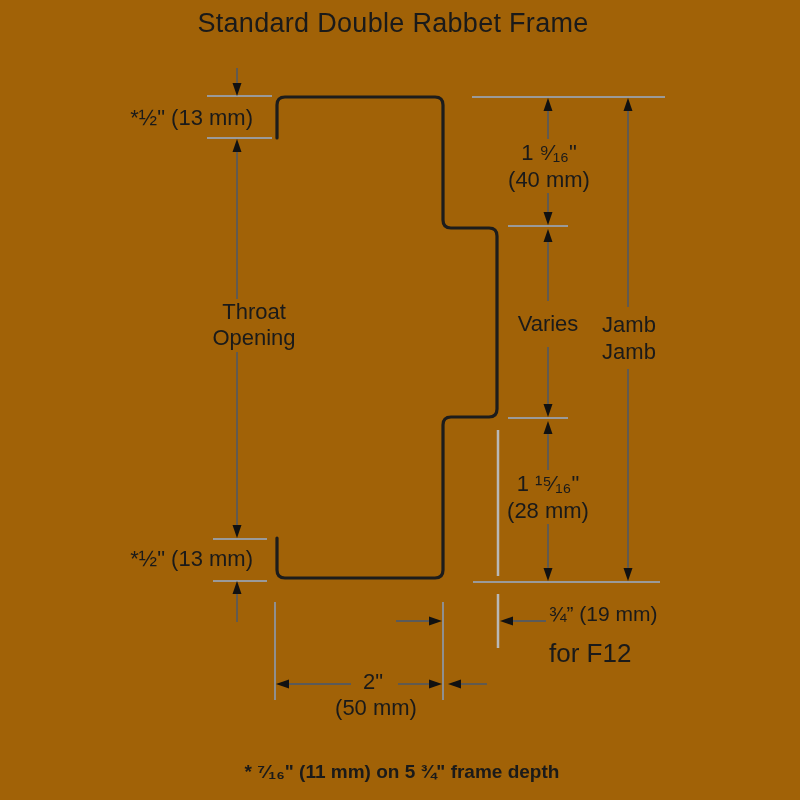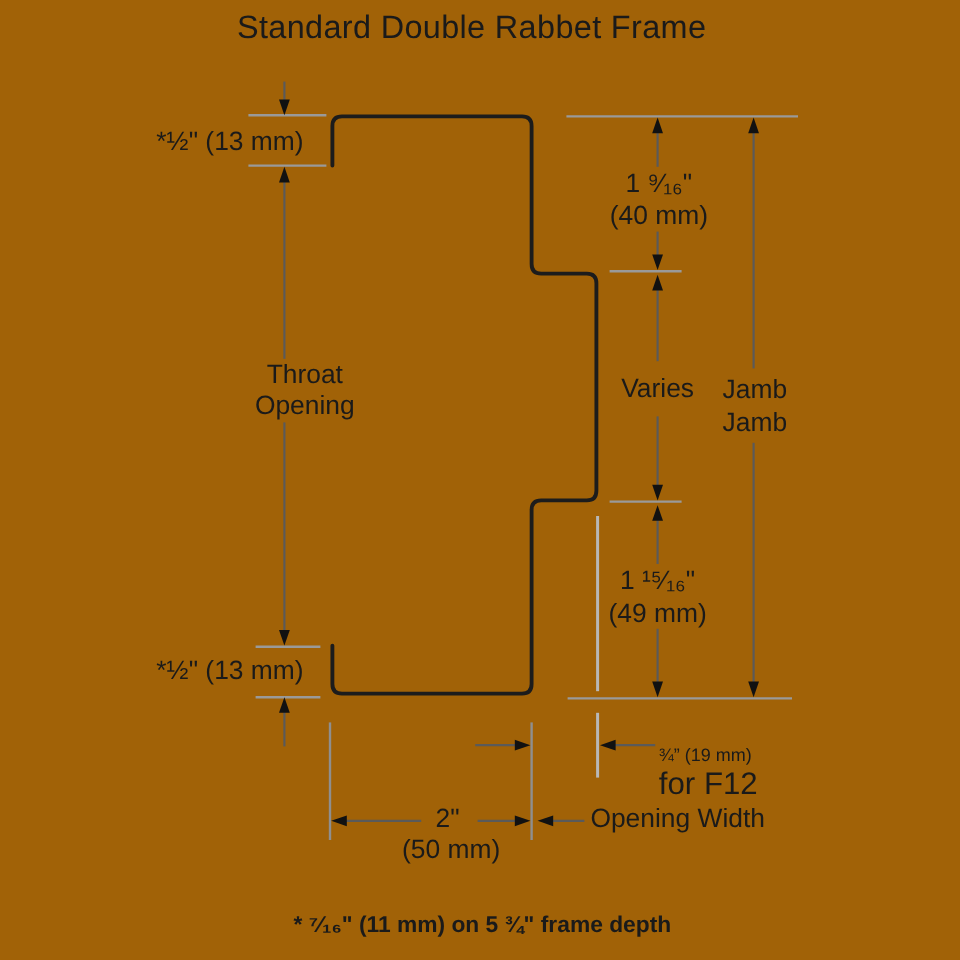--- a/index.html
+++ b/index.html
@@ -112,24 +112,23 @@
 
   <div class="lbl c" style="left:548px;top:324px;">Varies</div>
 
   <div class="lbl c dim2" style="left:629px;top:338px;">
     <span style="display:block">Jamb</span>
     <span style="display:block">Jamb</span>
   </div>
 
   <div class="lbl c dim2" style="left:548px;top:497px;">
     <span style="display:block">1 ¹⁵⁄₁₆"</span>
-    <span style="display:block">(49 mm)</span>
+    <span style="display:block">(28 mm)</span>
   </div>
 
-  <div class="lbl vc" style="left:549px;top:630px;font-size:15px;">¾” (19 mm)</div>
+  <div class="lbl vc" style="left:549px;top:614px;font-size:21px;">¾” (19 mm)</div>
   <div class="lbl vc" style="left:549px;top:653px;font-size:26px;">for F12</div>
 
   <div class="lbl c" style="left:373px;top:682px;">2"</div>
   <div class="lbl c" style="left:376px;top:708px;text-align:right;">(50 mm)</div>
-  <div class="lbl vc" style="left:492px;top:682px;">Opening Width</div>
 
   <div class="lbl c foot" style="left:402px;top:772px;">* ⁷⁄₁₆"  (11 mm) on 5 ¾" frame depth</div>
 </div>
 
 </body></html>

